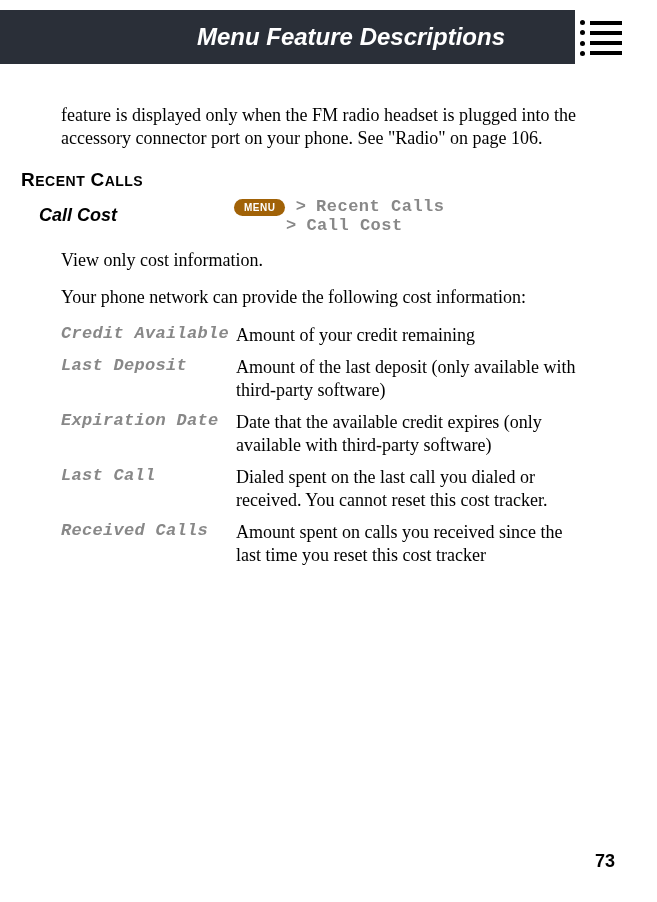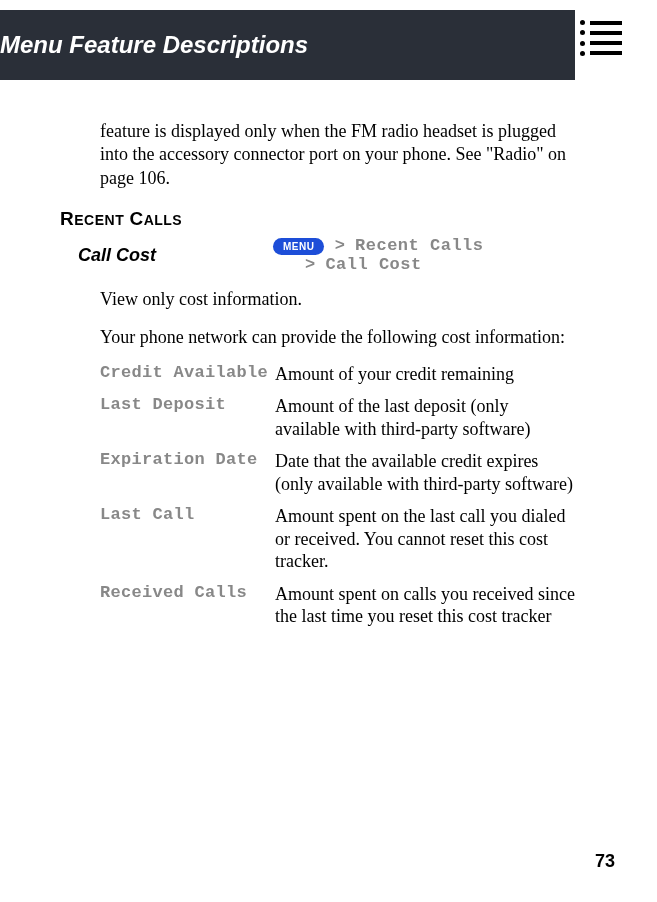--- a/index.html
+++ b/index.html
@@ -9,24 +9,24 @@
     }
     body {
       width: 657px;
       height: 902px;
       background: #fff;
       font-family: Georgia, 'Times New Roman', serif;
       position: relative;
     }
     .header-bar {
       background: #2a2f38;
-      height: 70px;
+      height: 54px;
       display: flex;
       align-items: center;
-      justify-content: flex-start;
+      justify-content: flex-end;
       padding-right: 70px;
       margin-top: 10px;
       width: 575px;
     }
     .header-title {
       color: #fff;
       font-style: italic;
       font-weight: bold;
       font-size: 24px;
       font-family: Arial, sans-serif;
@@ -51,21 +51,21 @@
       height: 5px;
       background: #000;
       border-radius: 50%;
     }
     .menu-line {
       flex: 1;
       height: 4px;
       background: #000;
     }
     .content {
-      padding: 40px 80px 0 100px;
+      padding: 40px 80px 0 61px;
     }
     .intro-text {
       font-size: 18px;
       line-height: 1.3;
       color: #000;
       margin-bottom: 18px;
     }
     .section-heading {
       font-size: 17px;
       font-weight: bold;
@@ -93,21 +93,21 @@
       font-style: italic;
       font-size: 18px;
       font-family: Arial, sans-serif;
       width: 195px;
     }
     .menu-path {
       flex: 1;
     }
     .menu-button {
       display: inline-block;
-      background: #1d4ed8;
+      background: #a16207;
       color: #fff;
       font-size: 10px;
       font-weight: bold;
       font-family: Arial, sans-serif;
       padding: 3px 10px;
       border-radius: 10px;
       vertical-align: middle;
       letter-spacing: 0.5px;
     }
     .path-text {
@@ -117,21 +117,21 @@
       font-size: 17px;
       letter-spacing: 0.5px;
     }
     .path-sep {
       color: #888;
       font-family: 'Courier New', monospace;
       font-size: 17px;
       font-weight: bold;
     }
     .path-line2 {
-      margin-left: 32px;
+      margin-left: 52px;
     }
     .body-text {
       font-size: 18px;
       line-height: 1.3;
       margin-bottom: 14px;
     }
     .def-table {
       width: 100%;
     }
     .def-row {
@@ -140,20 +140,21 @@
       margin-bottom: 10px;
     }
     .def-term {
       font-family: 'Courier New', monospace;
       font-weight: bold;
       color: #888;
       font-size: 17px;
       width: 175px;
       flex-shrink: 0;
       letter-spacing: 0.3px;
+      font-style: italic;
     }
     .def-desc {
       font-size: 18px;
       line-height: 1.25;
       flex: 1;
     }
     .page-number {
       position: absolute;
       bottom: 30px;
       right: 42px;
@@ -222,21 +223,21 @@
     <div class="def-row">
       <div class="def-term">Last Deposit</div>
       <div class="def-desc">Amount of the last deposit (only available with third-party software)</div>
     </div>
     <div class="def-row">
       <div class="def-term">Expiration Date</div>
       <div class="def-desc">Date that the available credit expires (only available with third-party software)</div>
     </div>
     <div class="def-row">
       <div class="def-term">Last Call</div>
-      <div class="def-desc">Amount spent on the last call you dialed or received. You cannot reset this cost tracker.</div>
+      <div class="def-desc">Dialed spent on the last call you dialed or received. You cannot reset this cost tracker.</div>
     </div>
     <div class="def-row">
       <div class="def-term">Received Calls</div>
       <div class="def-desc">Amount spent on calls you received since the last time you reset this cost tracker</div>
     </div>
   </div>
 </div>
 
 <div class="page-number">73</div>
 

